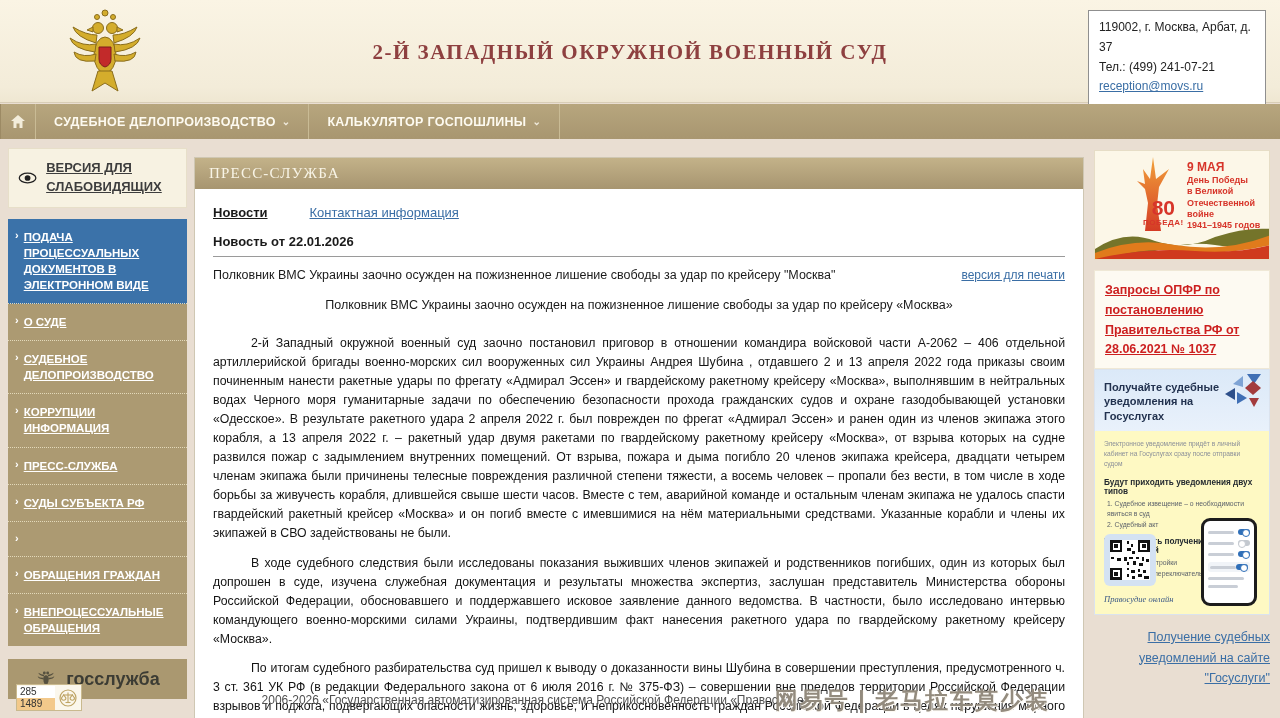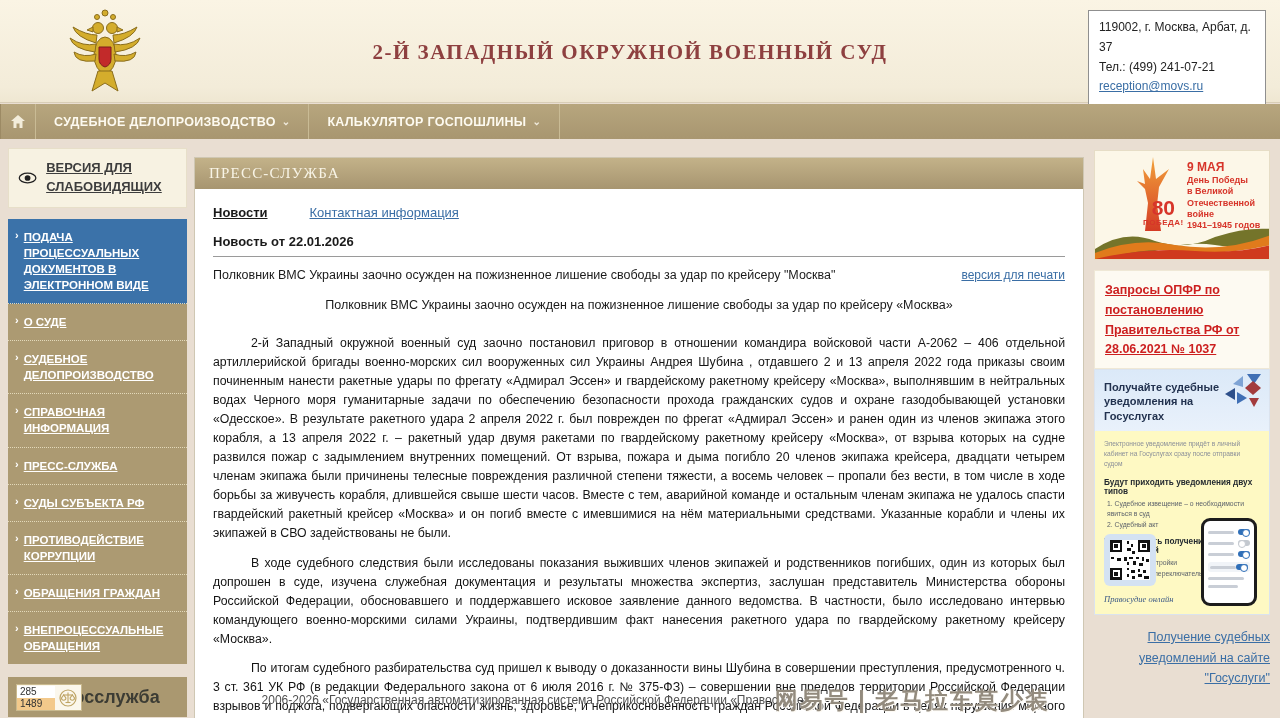--- a/index.html
+++ b/index.html
@@ -238,33 +238,32 @@
     <div class="side-item">
       <span class="arrow">›</span>
       <span class="lbl">О СУДЕ</span>
     </div>
     <div class="side-item">
       <span class="arrow">›</span>
       <span class="lbl">СУДЕБНОЕ ДЕЛОПРОИЗВОДСТВО</span>
     </div>
     <div class="side-item">
       <span class="arrow">›</span>
-      <span class="lbl">СПРАВОЧНАЯ ИНФОРМАЦИЯ</span>
+      <span class="lbl">КОРРУПЦИИ ИНФОРМАЦИЯ</span>
     </div>
     <div class="side-item">
       <span class="arrow">›</span>
       <span class="lbl">ПРЕСС-СЛУЖБА</span>
     </div>
     <div class="side-item">
       <span class="arrow">›</span>
       <span class="lbl">СУДЫ СУБЪЕКТА РФ</span>
     </div>
     <div class="side-item">
       <span class="arrow">›</span>
-      <span class="lbl">ПРОТИВОДЕЙСТВИЕ КОРРУПЦИИ</span>
     </div>
     <div class="side-item">
       <span class="arrow">›</span>
       <span class="lbl">ОБРАЩЕНИЯ ГРАЖДАН</span>
     </div>
     <div class="side-item">
       <span class="arrow">›</span>
       <span class="lbl">ВНЕПРОЦЕССУАЛЬНЫЕ ОБРАЩЕНИЯ</span>
     </div>
   </div>

